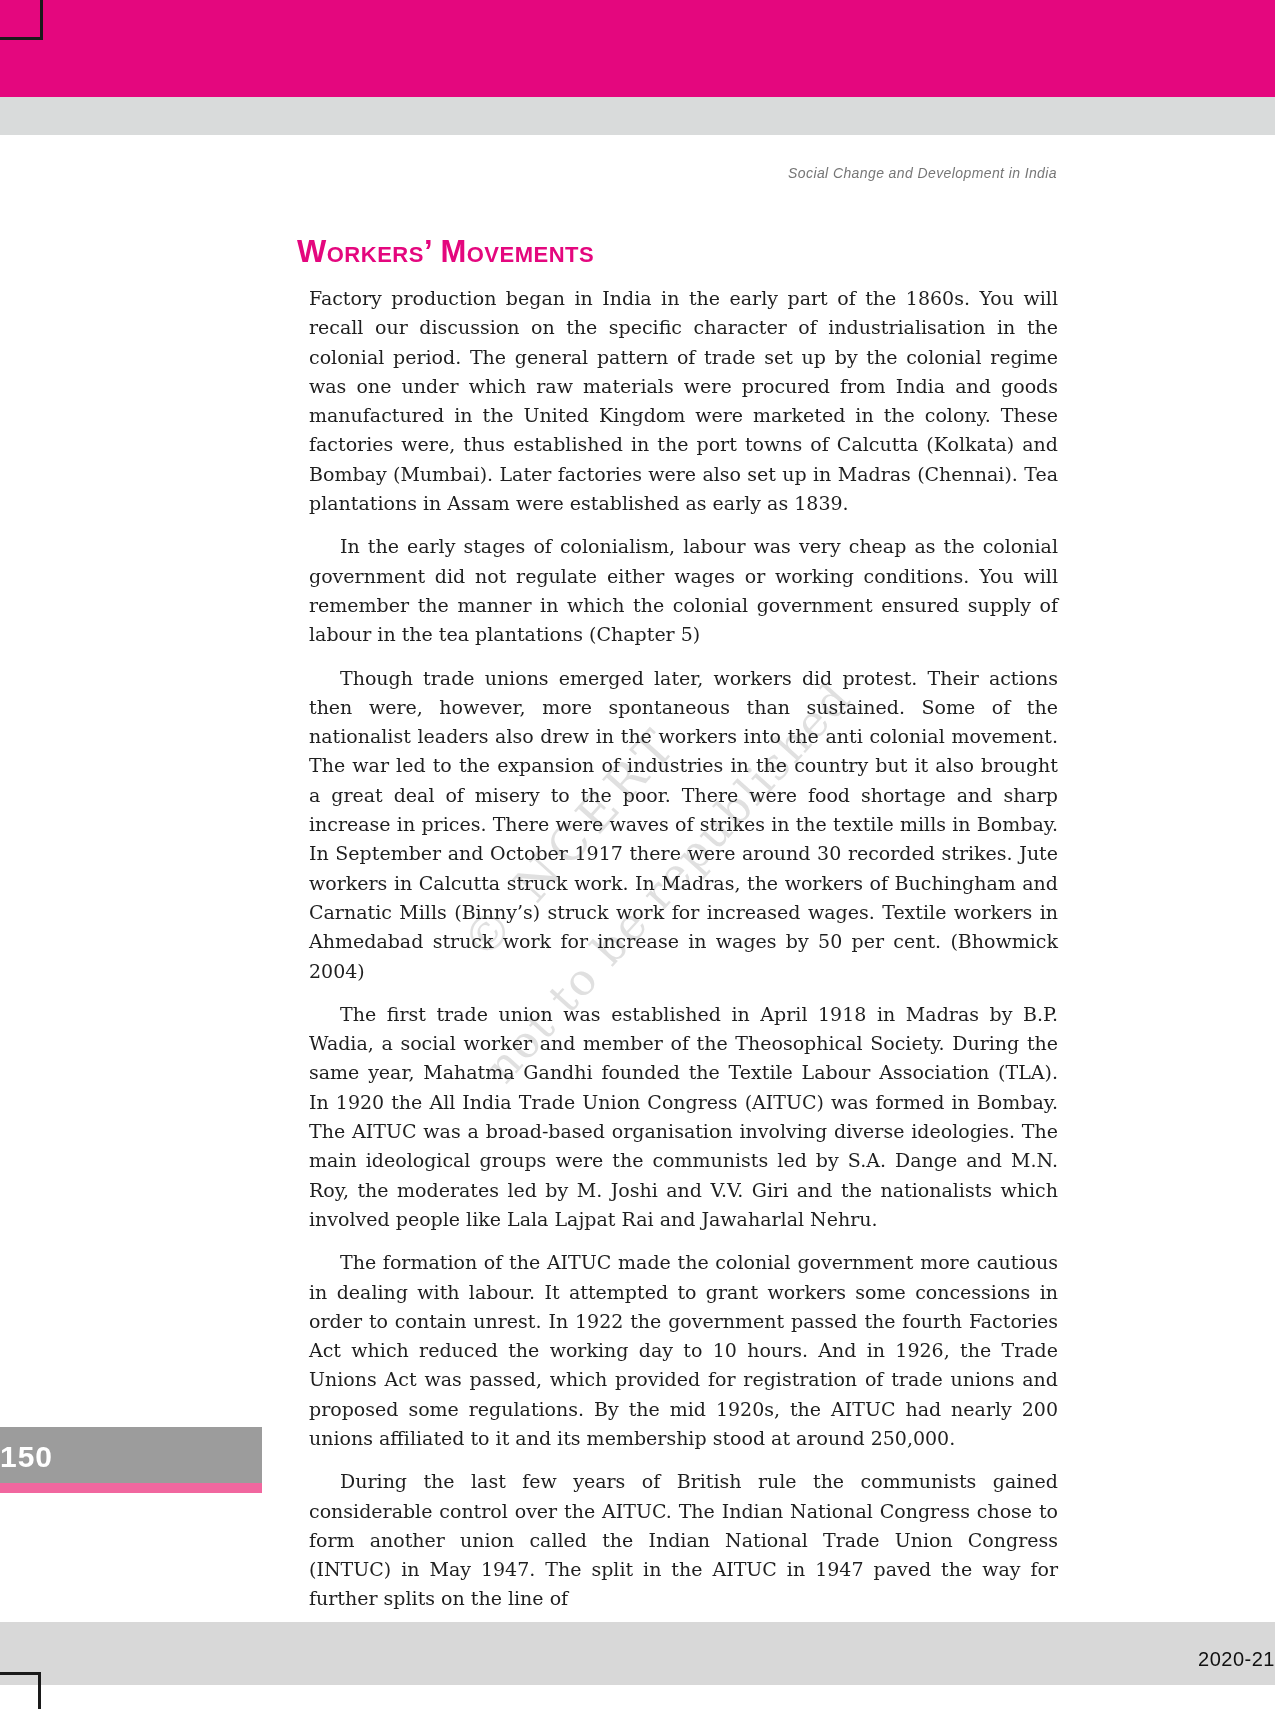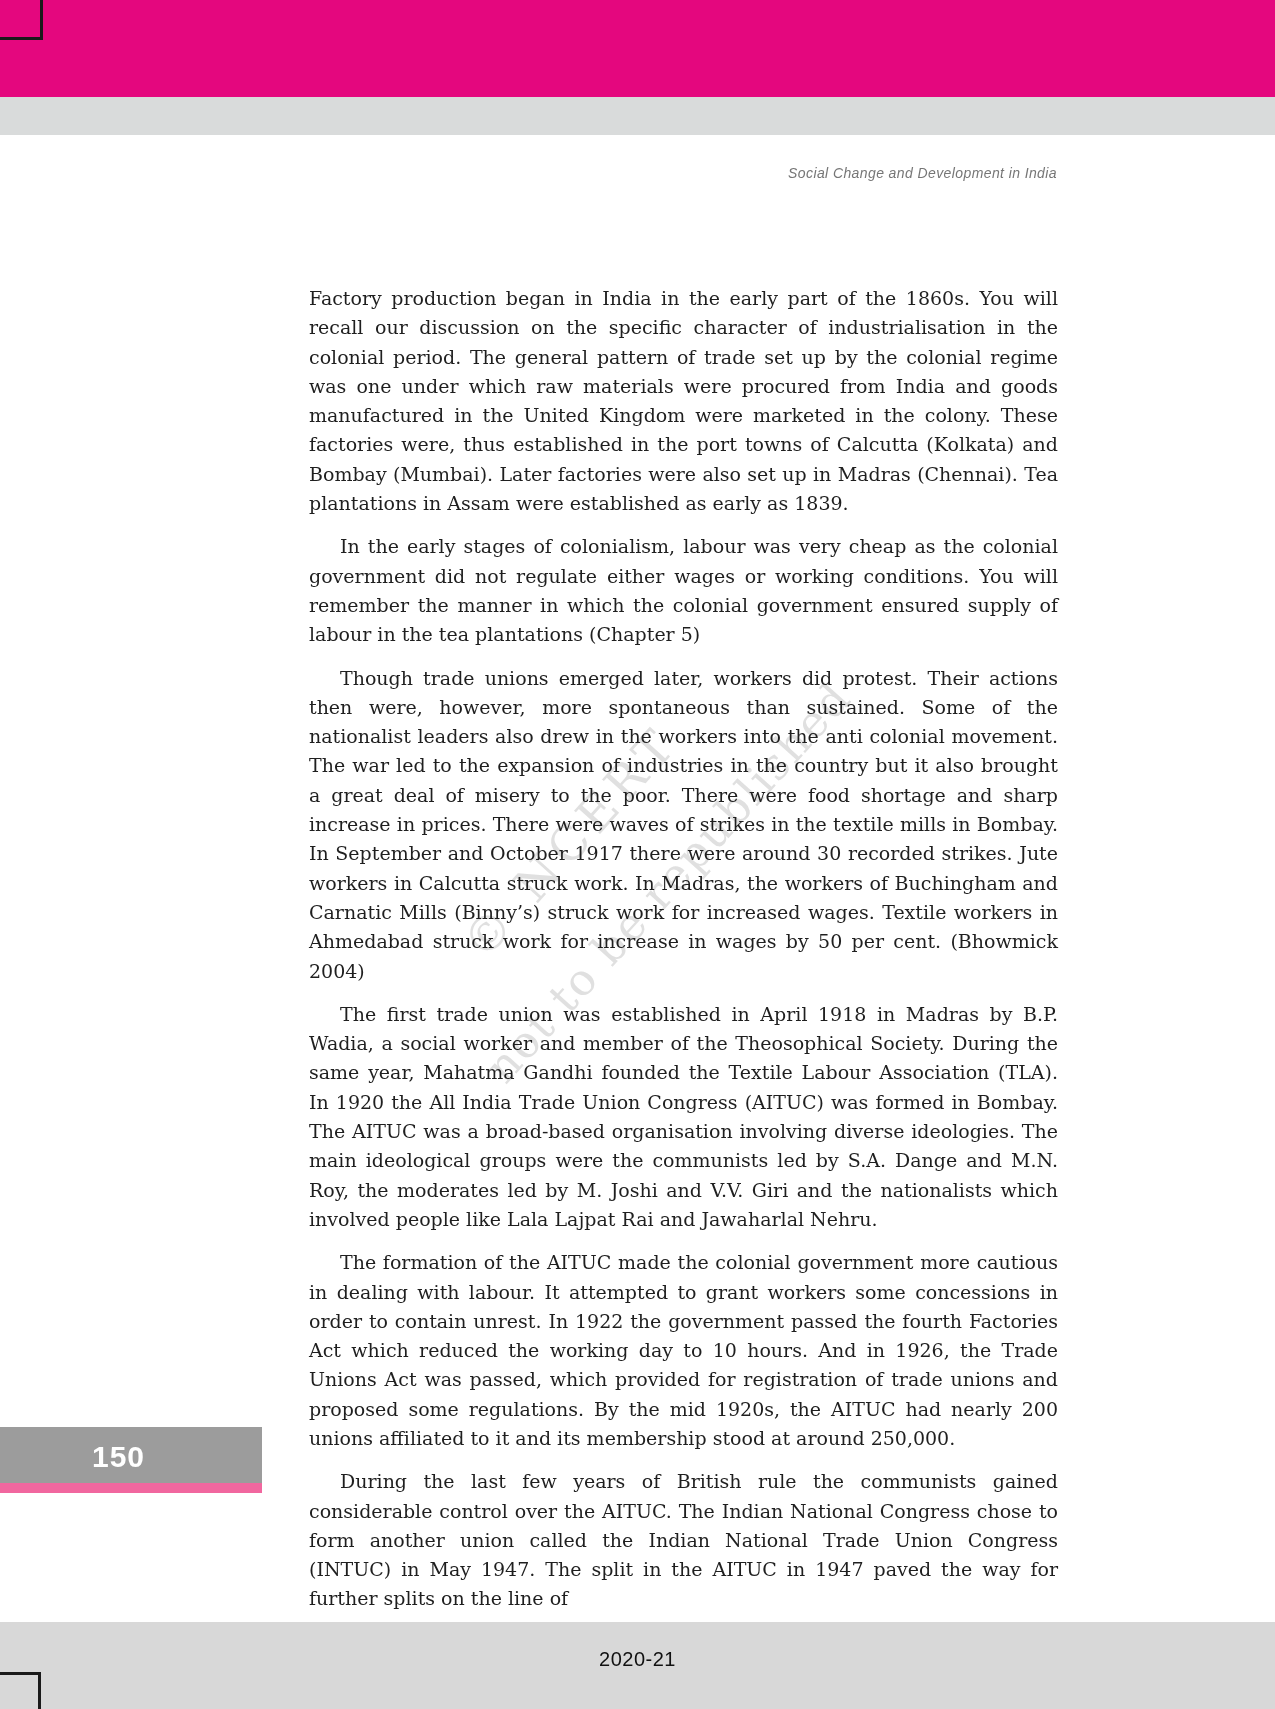--- a/index.html
+++ b/index.html
@@ -62,34 +62,34 @@
     left:570px; top:842px; font-size:48px; letter-spacing:7px;
     transform:translate(-50%,-50%) rotate(-48deg);
   }
   .wm2{
     left:668px; top:882px; font-size:44px; letter-spacing:2px;
     transform:translate(-50%,-50%) rotate(-48deg);
   }
   .pageno-box{
     position:absolute; left:0; top:1427px; width:262px; height:60px;
     background:var(--page-box-gray); z-index:3;
-    display:flex; align-items:center; justify-content:center;
+    display:flex; align-items:center; justify-content:flex-start;
   }
   .pageno{
     font-weight:bold; font-size:30px; color:#ffffff; padding-right:25px;
     letter-spacing:1px;
   }
   .pageno-bar{
     position:absolute; left:0; top:1483px; width:262px; height:10px;
     background:var(--bar-pink); z-index:3;
   }
   .footer-band{
-    position:absolute; left:0; top:1622px; width:1275px; height:87px;
+    position:absolute; left:0; top:1622px; width:1275px; height:63px;
     background:var(--footer-gray); z-index:4;
-    display:flex; align-items:flex-start; justify-content:center;
+    display:flex; align-items:flex-start; justify-content:flex-end;
   }
   .footer-year{
     margin-top:26px; font-size:20px; color:#111111; letter-spacing:0.5px;
   }
 </style>
 </head>
 <body>
 
 <div class="page">
 
@@ -97,20 +97,21 @@
   <div class="crop-top"></div>
   <div class="top-gray-band"></div>
 
   <div class="running-head">Social Change and Development in India</div>
 
   <div class="watermark" aria-hidden="true">
     <span class="wm-line wm1">© NCERT</span>
     <span class="wm-line wm2">not to be republished</span>
   </div>
 
+  <h1 class="heading">Workers’ Movements</h1>
 
   <div class="body-text" id="body-text">
       <p class="para">Factory production began in India in the early part of the 1860s. You will recall our discussion on the specific character of industrialisation in the colonial period. The general pattern of trade set up by the colonial regime was one under which raw materials were procured from India and goods manufactured in the United Kingdom were marketed in the colony. These factories were, thus established in the port towns of Calcutta (Kolkata) and Bombay (Mumbai). Later factories were also set up in Madras (Chennai). Tea plantations in Assam were established as early as 1839.</p>
       <p class="para indent">In the early stages of colonialism, labour was very cheap as the colonial government did not regulate either wages or working conditions. You will remember the manner in which the colonial government ensured supply of labour in the tea plantations (Chapter 5)</p>
       <p class="para indent">Though trade unions emerged later, workers did protest. Their actions then were, however, more spontaneous than sustained. Some of the nationalist leaders also drew in the workers into the anti colonial movement. The war led to the expansion of industries in the country but it also brought a great deal of misery to the poor. There were food shortage and sharp increase in prices. There were waves of strikes in the textile mills in Bombay. In September and October 1917 there were around 30 recorded strikes. Jute workers in Calcutta struck work. In Madras, the workers of Buchingham and Carnatic Mills (Binny’s) struck work for increased wages. Textile workers in Ahmedabad struck work for increase in wages by 50 per cent. (Bhowmick 2004)</p>
       <p class="para indent">The first trade union was established in April 1918 in Madras by B.P. Wadia, a social worker and member of the Theosophical Society. During the same year, Mahatma Gandhi founded the Textile Labour Association (TLA). In 1920 the All India Trade Union Congress (AITUC) was formed in Bombay. The AITUC was a broad-based organisation involving diverse ideologies. The main ideological groups were the communists led by S.A. Dange and M.N. Roy, the moderates led by M. Joshi and V.V. Giri and the nationalists which involved people like Lala Lajpat Rai and Jawaharlal Nehru.</p>
       <p class="para indent">The formation of the AITUC made the colonial government more cautious in dealing with labour. It attempted to grant workers some concessions in order to contain unrest. In 1922 the government passed the fourth Factories Act which reduced the working day to 10 hours. And in 1926, the Trade Unions Act was passed, which provided for registration of trade unions and proposed some regulations. By the mid 1920s, the AITUC had nearly 200 unions affiliated to it and its membership stood at around 250,000.</p>
       <p class="para indent">During the last few years of British rule the communists gained considerable control over the AITUC. The Indian National Congress chose to form another union called the Indian National Trade Union Congress (INTUC) in May 1947. The split in the AITUC in 1947 paved the way for further splits on the line of</p>
     </div>
 

